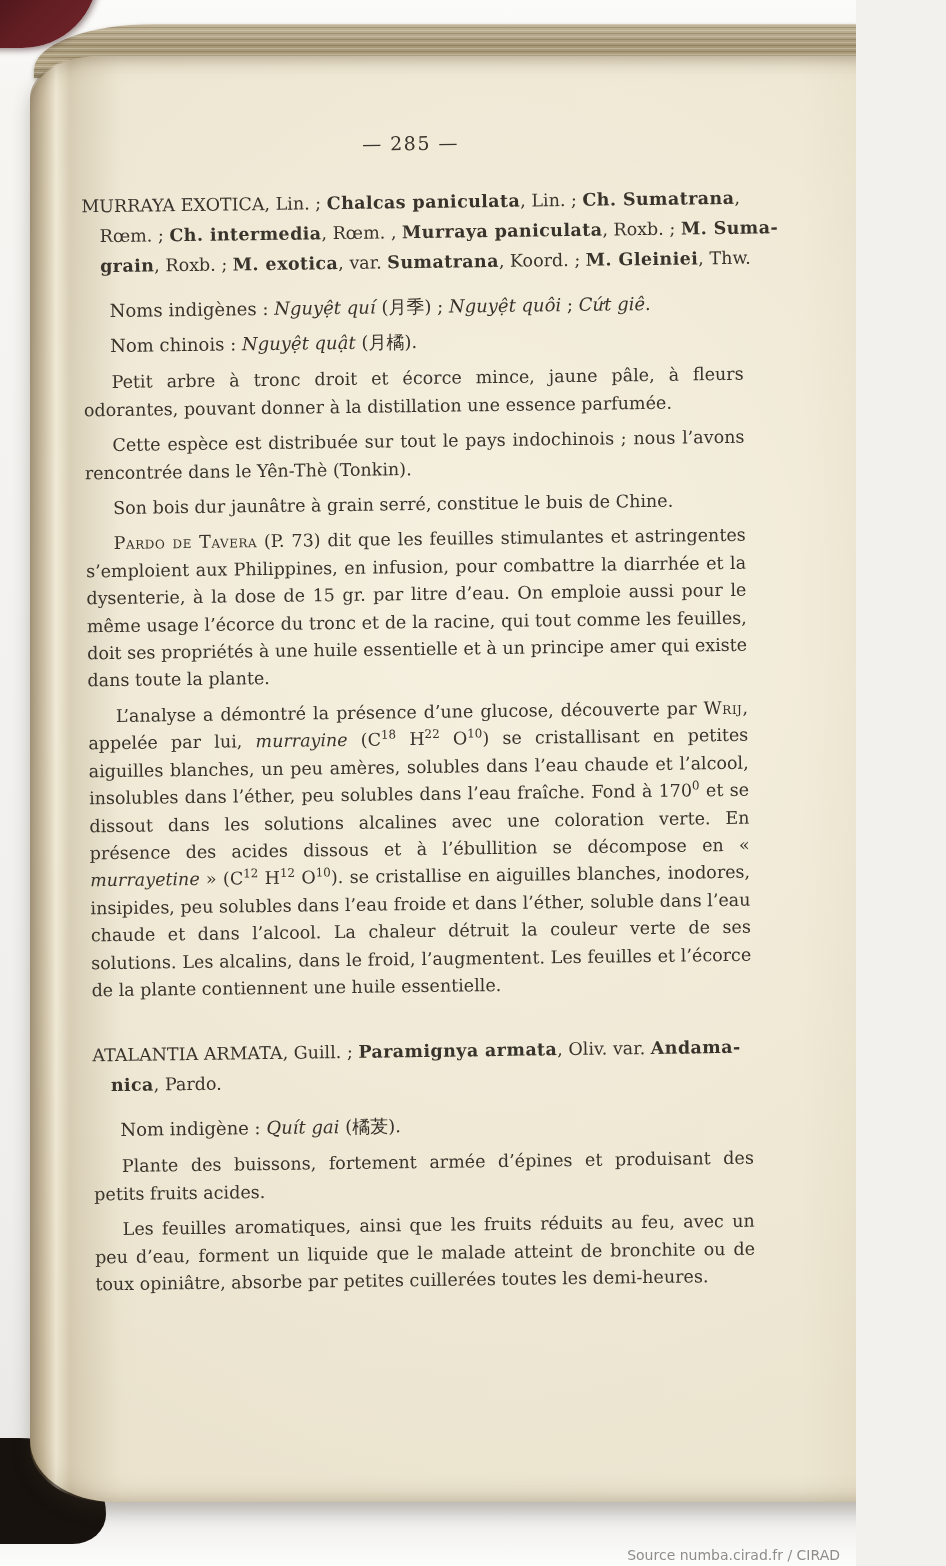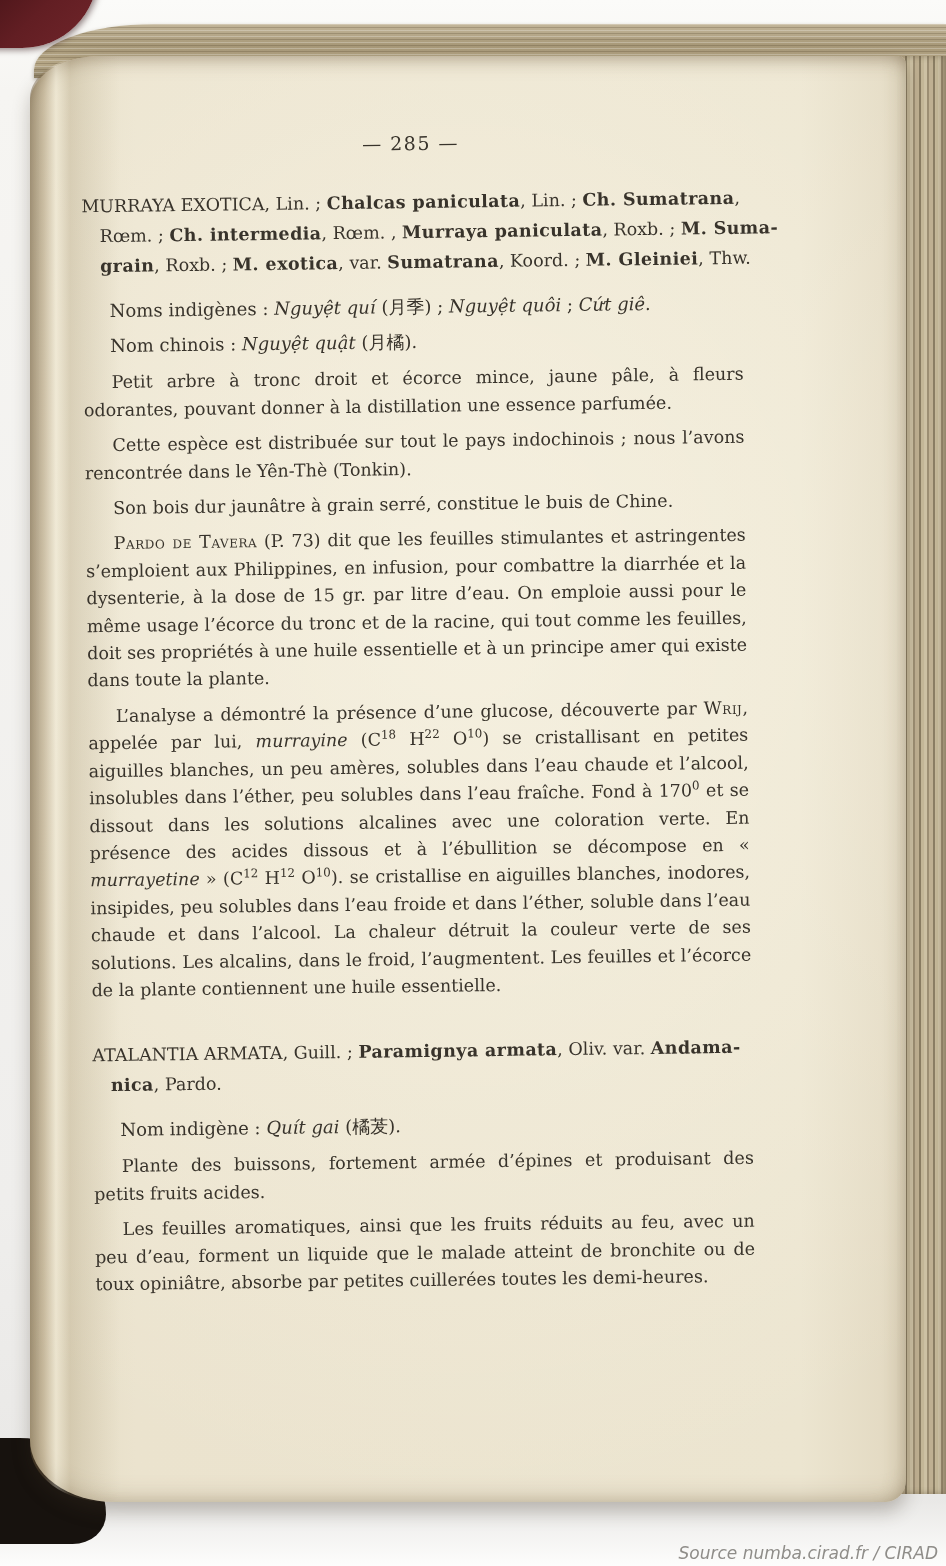--- a/index.html
+++ b/index.html
@@ -2,21 +2,21 @@
 <html style="--paper: #e9e1cb; --ink: #38332b; --cover_maroon: #621e23; --spine_black: #17120e; --edge_tan: #a79878; --backdrop: #f2f1ee; --source_text: #8f8d89;"><head>
 <meta charset="utf-8">
 <style>
   html,body{margin:0;padding:0;}
   body{
     width:946px;height:1566px;
     font-family:"DejaVu Serif","Liberation Serif",serif;
     background:#f2f1ee;
   }
   .photo{
-    position:relative;width:946px;height:1566px;overflow:hidden;
+    position:relative;width:856px;height:1566px;overflow:hidden;
     background:linear-gradient(180deg,#fbfbf9 0px,#f6f5f2 90px,#efeeec 1200px,#e9e8e6 1500px,#fdfdfc 1566px);
   }
   
   .edge-top{
     position:absolute;left:34px;top:24px;right:0;height:54px;
     border-top-left-radius:120px 46px;
     background:
       repeating-linear-gradient(180deg,
         rgba(255,255,255,.25) 0 1px, rgba(0,0,0,0) 1px 3px,
         rgba(90,75,50,.28) 3px 4px, rgba(0,0,0,0) 4px 6px),
@@ -81,23 +81,23 @@
   .heading .hline{white-space:nowrap;}
   .heading .hline.cont{padding-left:18px;}
   .heading b{letter-spacing:.4px;}
   [data-name="heading-atalantia"]{margin-top:36px;}
   .note{margin:0 0 4px;text-indent:1.5em;font-size:18px;line-height:31px;}
   .para{margin:8px 0 5px;text-indent:1.6em;}
   .sc{font-variant:small-caps;letter-spacing:.5px;}
   sup{font-size:68%;line-height:0;}
   
   .source-bar{
-    position:absolute;right:8px;bottom:3px;
+    position:absolute;right:16px;bottom:3px;
     font-family:"DejaVu Sans","Liberation Sans",sans-serif;
-    font-size:17px;color:#8f8d89;font-style:italic;
+    font-size:14px;color:#8f8d89;
   }
 </style>
 </head>
 <body>
 
 <div class="photo" data-name="book-scan-photo">
   <div class="edge-top" data-name="page-edges-top"></div>
   <div class="edge-right" data-name="page-edges-right"></div>
   <div class="spine-bottom" data-name="book-spine-bottom"></div>
   <div class="page" data-name="book-page">

